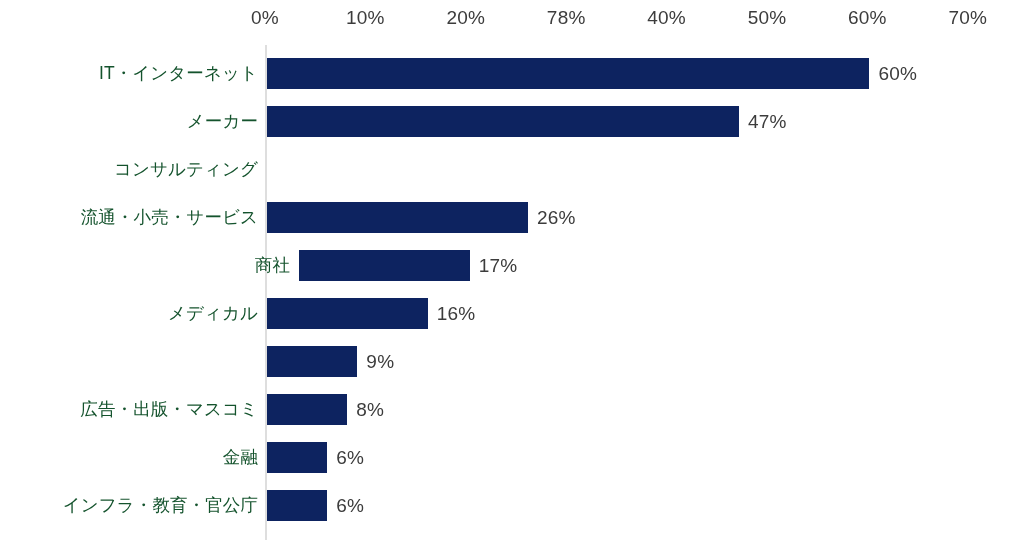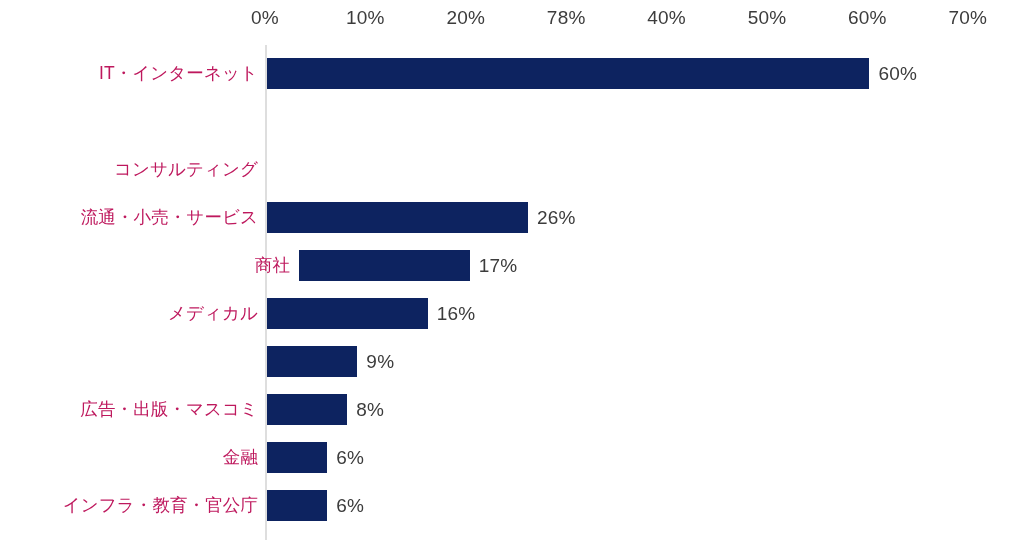--- a/index.html
+++ b/index.html
@@ -75,21 +75,21 @@
     align-items: center;
   }
 
   .cat-label {
     position: absolute;
     left: 0;
     width: 258px;
     text-align: right;
     font-size: 17.5px;
     line-height: 24px;
-    color: #be185d;
+    color: #14532d;
     white-space: nowrap;
     letter-spacing: 0.1px;
   }
 
   .bar-wrap {
     position: absolute;
     left: 267px;
     top: 9px;
     height: 31px;
     display: flex;
@@ -128,20 +128,27 @@
   <div class="plot">
     <div class="axis-line"></div>
     <div class="rows">
         <div class="row" style="top: 4px;">
           <div class="cat-label">IT・インターネット</div>
           <div class="bar-wrap">
             <span class="bar" style="width: 602.4px; background: rgb(13, 35, 96);"></span>
             <span class="value-label">60%</span>
           </div>
         </div>
+        <div class="row" style="top: 52px;">
+          <div class="cat-label">メーカー</div>
+          <div class="bar-wrap">
+            <span class="bar" style="width: 471.88px; background: rgb(13, 35, 96);"></span>
+            <span class="value-label">47%</span>
+          </div>
+        </div>
         <div class="row" style="top: 100px;">
           <div class="cat-label">コンサルティング</div>
         </div>
         <div class="row" style="top: 148px;">
           <div class="cat-label">流通・小売・サービス</div>
           <div class="bar-wrap">
             <span class="bar" style="width: 261.04px; background: rgb(13, 35, 96);"></span>
             <span class="value-label">26%</span>
           </div>
         </div>

